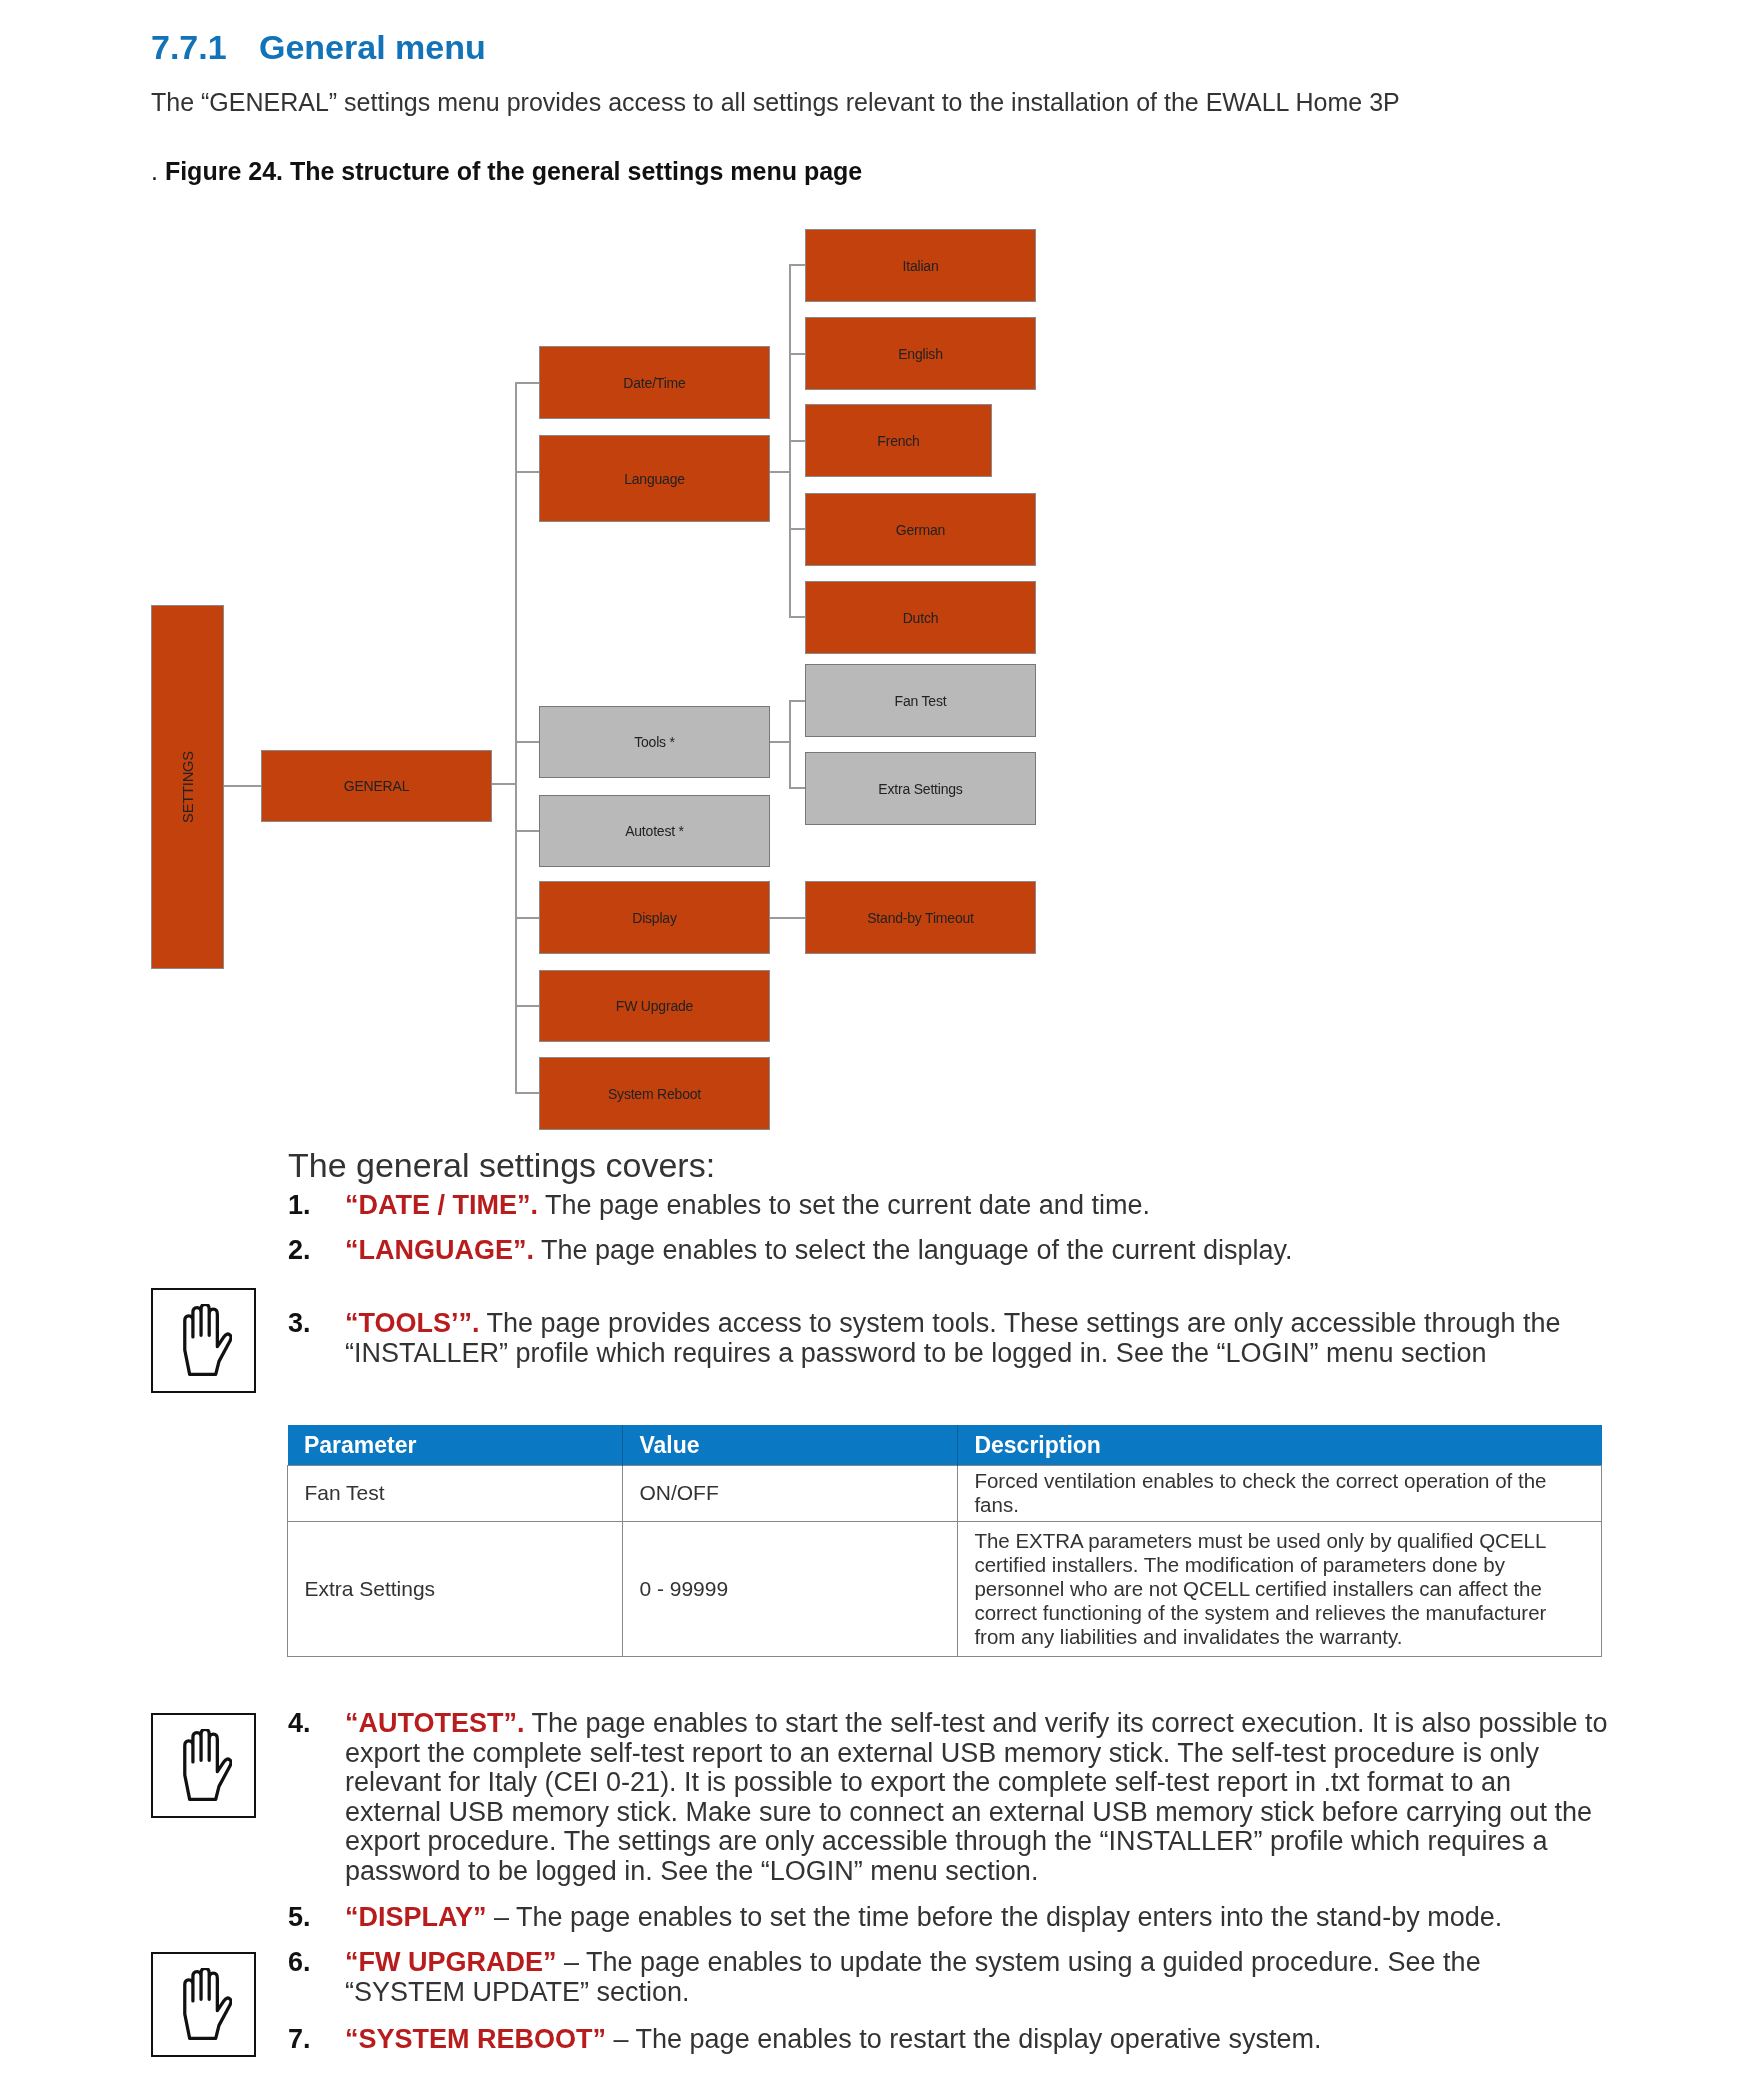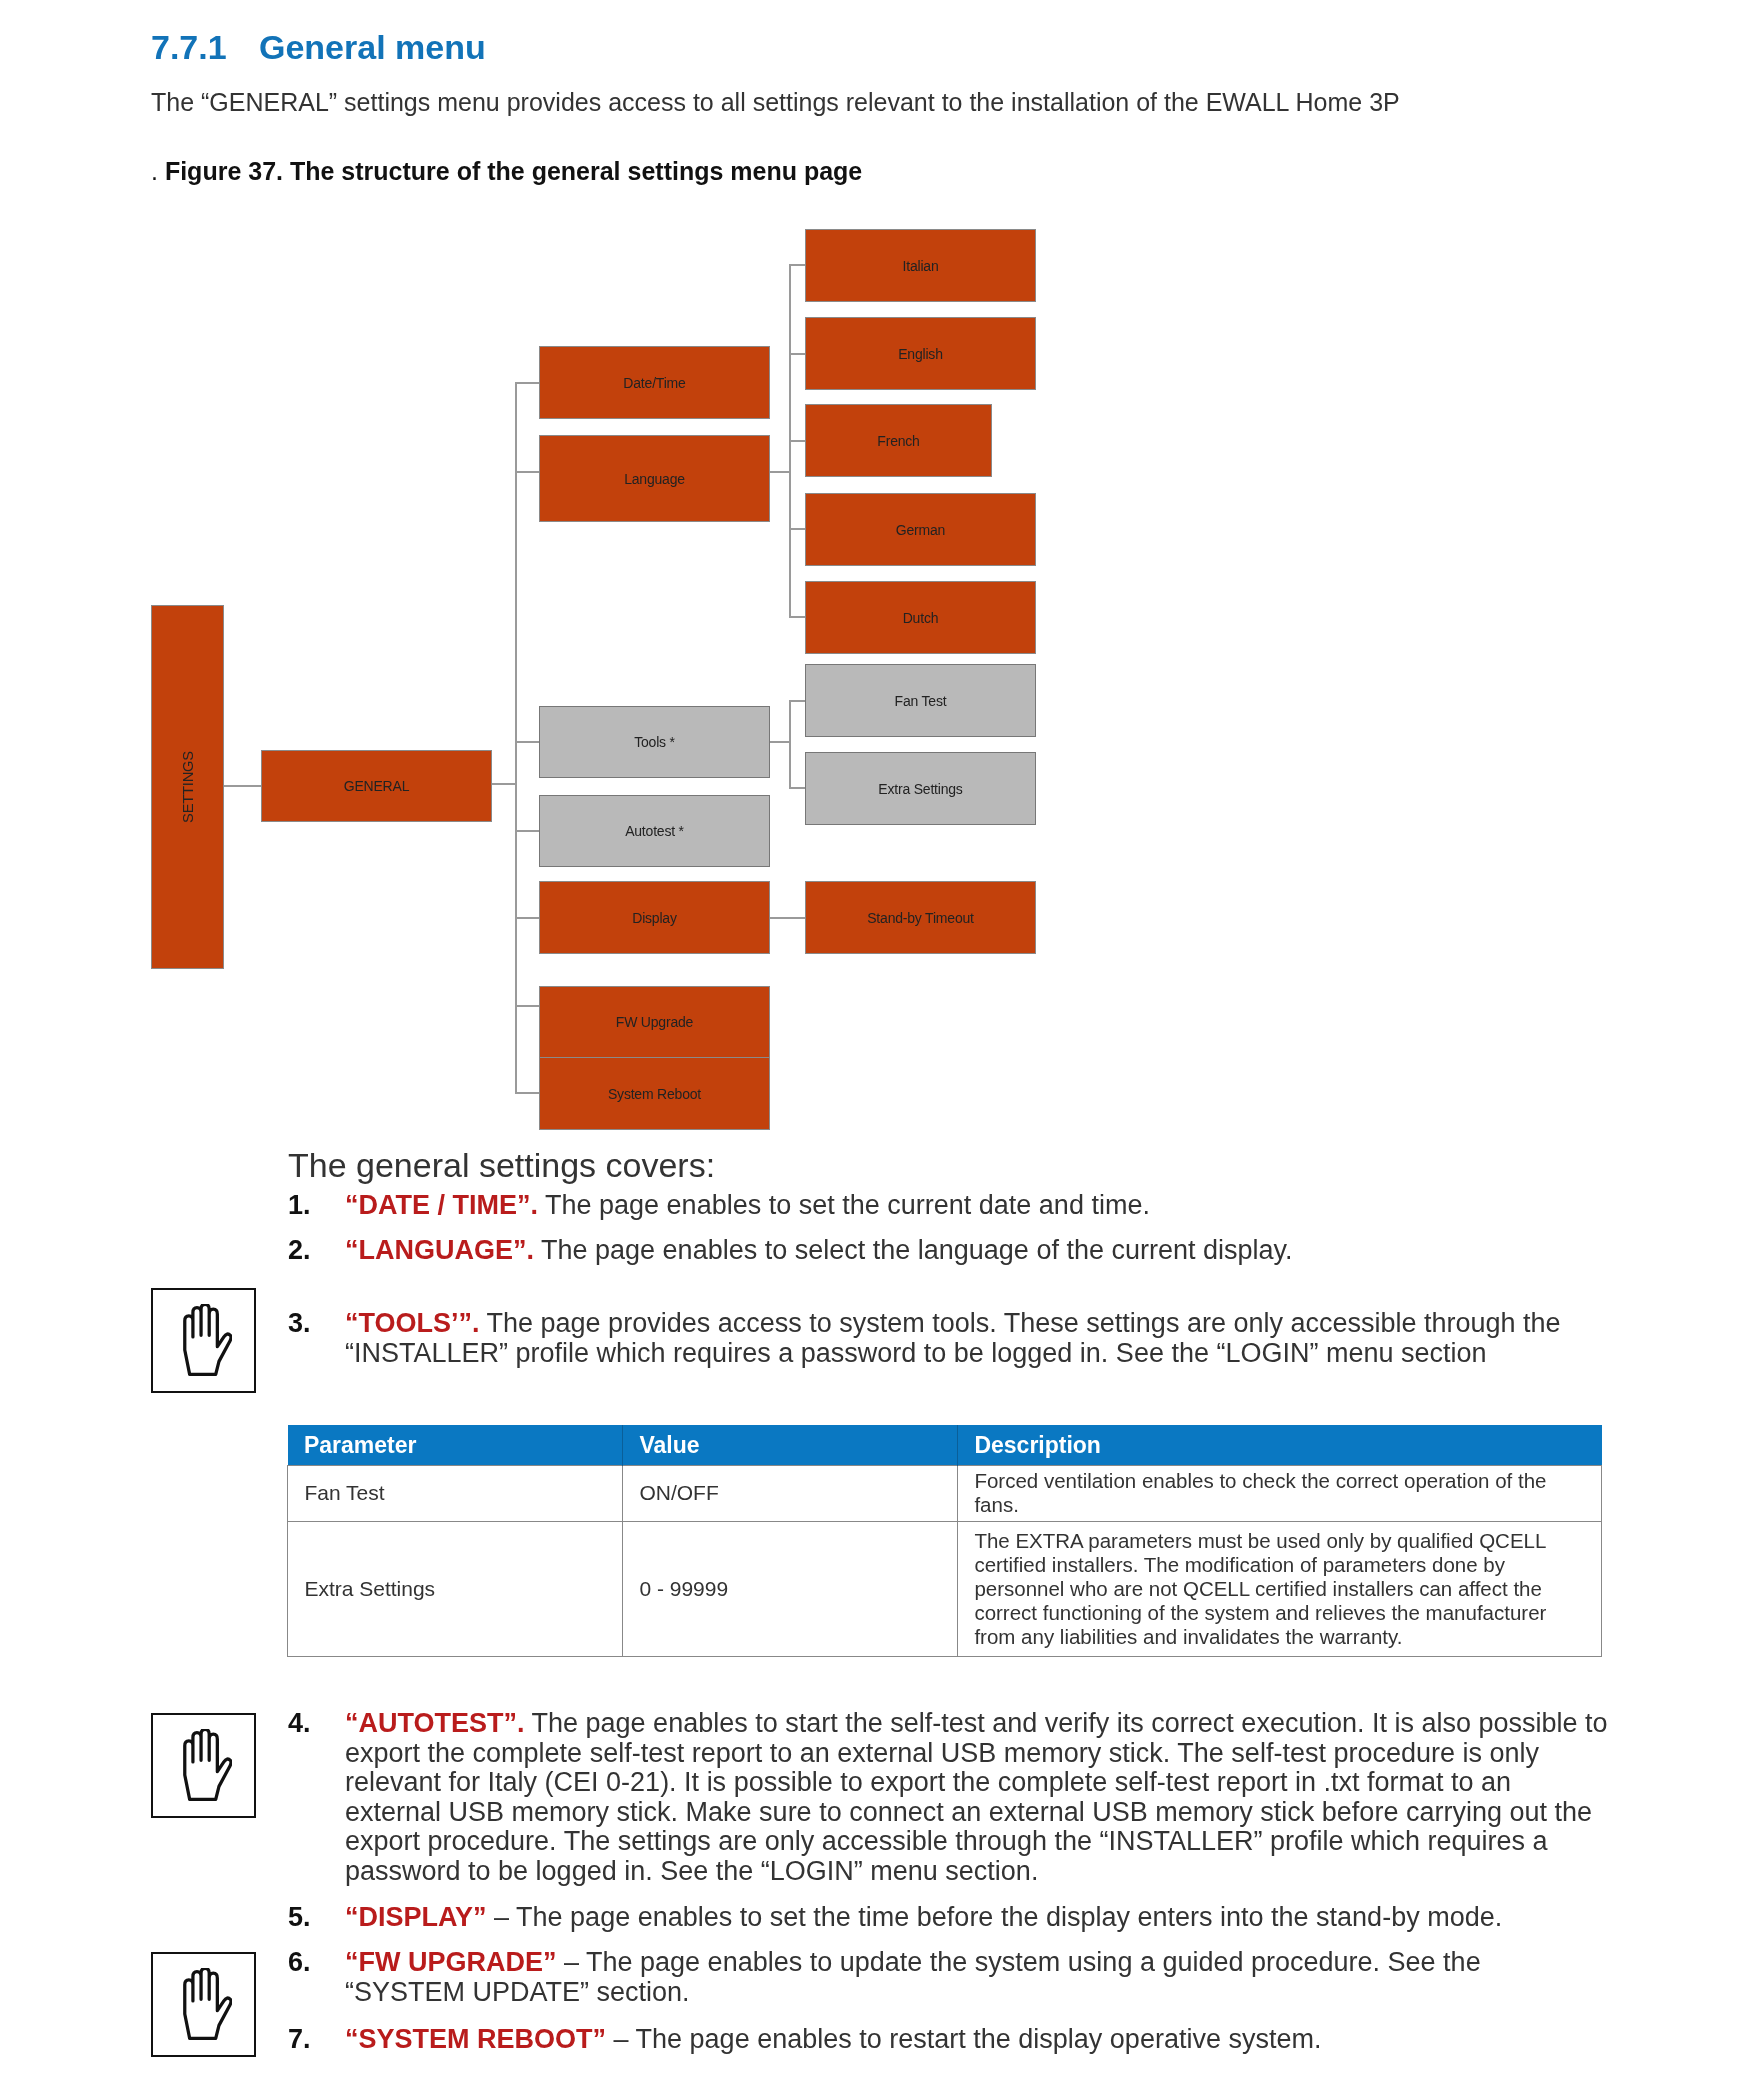--- a/index.html
+++ b/index.html
@@ -38,21 +38,21 @@
   table.params tr.r2 td { height:128px; }
 </style>
 </head>
 <body>
 
 <div class="abs title">
   <span class="num">7.7.1</span><span>General menu</span>
 </div>
 <div class="abs intro">The “GENERAL” settings menu provides access to all settings relevant to the installation of the EWALL Home 3P</div>
 <div class="abs caption">
-  <span style="font-weight:normal">. </span><span>Figure 37. The structure of the general settings menu page</span>
+  <span style="font-weight:normal">. </span><span>Figure 24. The structure of the general settings menu page</span>
 </div>
 
 <div>
 
   <div class="line" style="left:223px; top:785px; width:38px; height:1.6px;"></div>
   <div class="line" style="left:491px; top:783px; width:24.5px; height:1.6px;"></div>
   <div class="line" style="left:515px; top:382px; width:1.6px; height:712px;"></div>
   <div class="line" style="left:515px; top:382px; width:24.5px; height:1.6px;"></div>
   <div class="line" style="left:515px; top:471px; width:24.5px; height:1.6px;"></div>
   <div class="line" style="left:515px; top:741px; width:24.5px; height:1.6px;"></div>
@@ -91,21 +91,21 @@
     </div>
   <div class="box gray" style="left:539px; top:706px; width:231px; height:72px;">
       <span>Tools *</span>
     </div>
   <div class="box gray" style="left:539px; top:795px; width:231px; height:72px;">
       <span>Autotest *</span>
     </div>
   <div class="box" style="left:539px; top:881px; width:231px; height:73px;">
       <span>Display</span>
     </div>
-  <div class="box" style="left:539px; top:970px; width:231px; height:72px;margin-top:16px;">
+  <div class="box" style="left:539px; top:970px; width:231px; height:72px;">
       <span>FW Upgrade</span>
     </div>
   <div class="box" style="left:539px; top:1057px; width:231px; height:73px;">
       <span>System Reboot</span>
     </div>
 
   <div class="box" style="left:805px; top:229px; width:231px; height:73px;">
       <span>Italian</span>
     </div>
   <div class="box" style="left:805px; top:317px; width:231px; height:73px;">

